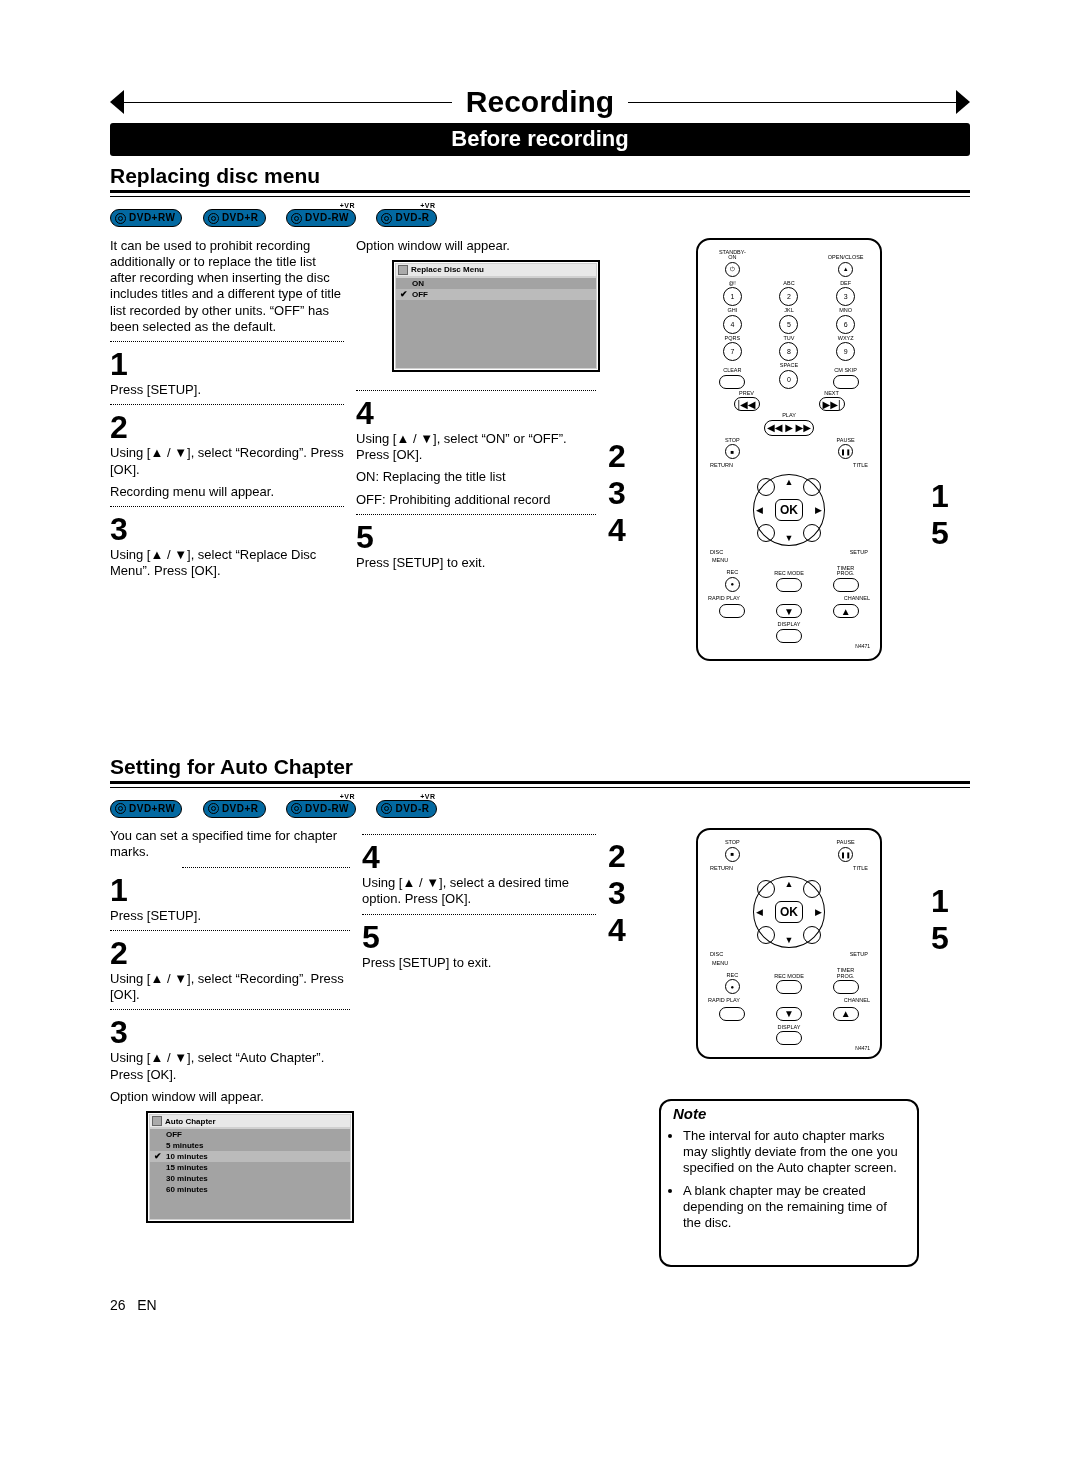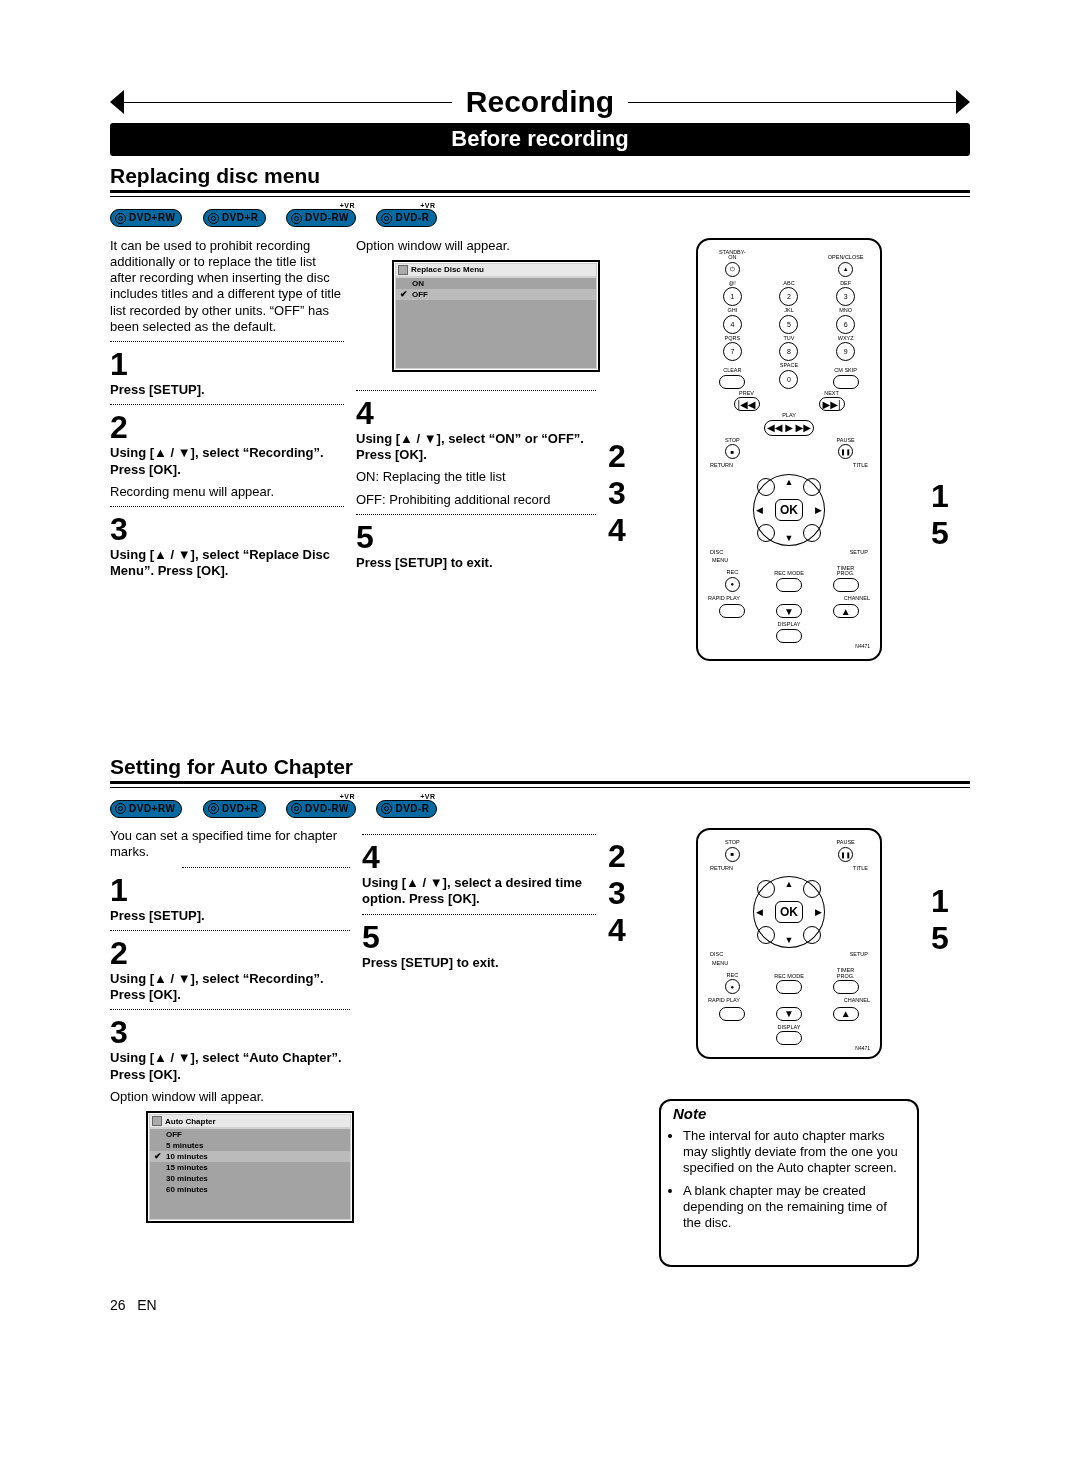--- a/index.html
+++ b/index.html
@@ -71,21 +71,21 @@
     position:absolute; top:-8px; right:0px; font-size:7px; font-weight:bold;
   }
   .badge-row{ margin-bottom:10px; white-space:nowrap;}
   .content-top {
     display:flex; gap:12px;
   }
   .col { width:240px; font-size:13px; }
   .col p { margin:0 0 6px 0; line-height:1.25;}
   .dotted { border-top:1.5px dotted #000; margin:6px 0;}
   .big-num { font-size:32px; font-weight:bold; line-height:1; margin:4px 0 2px 0;}
-  .bold { font-weight:bold;}
+  .bold { font-weight:normal;}
   .screen-box {
     border:2px solid #000;
     width:200px; background:#d0d0d0;
     box-shadow:inset 0 0 0 1px #fff;
     font-size:9px;
     padding:2px;
     margin-top:6px;
     margin-left:36px;
   }
   .screen-title-row{

